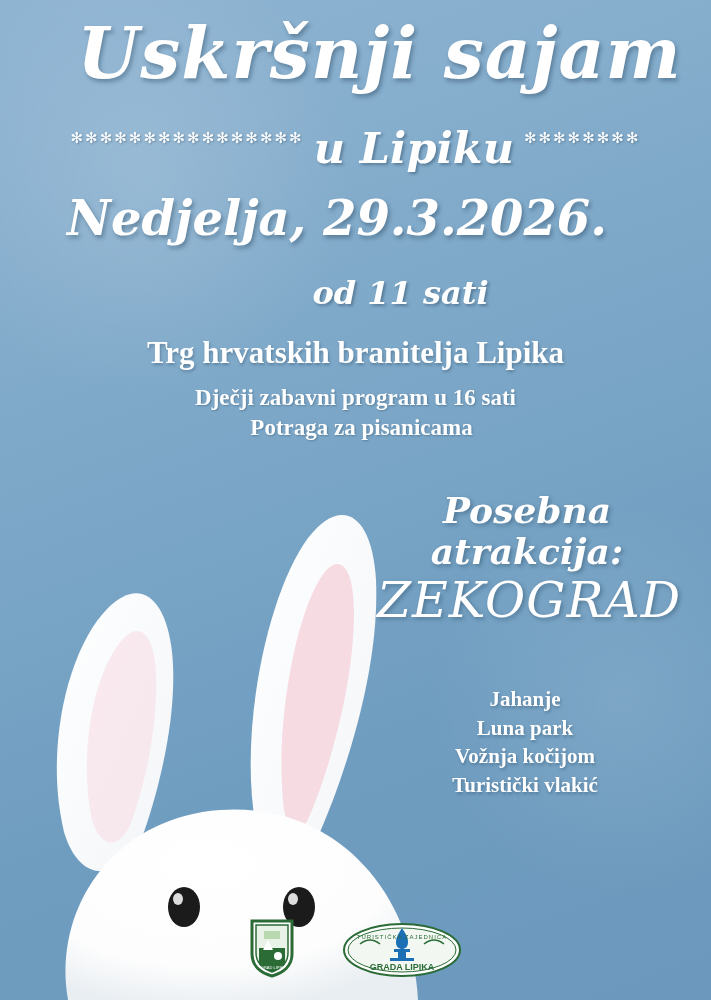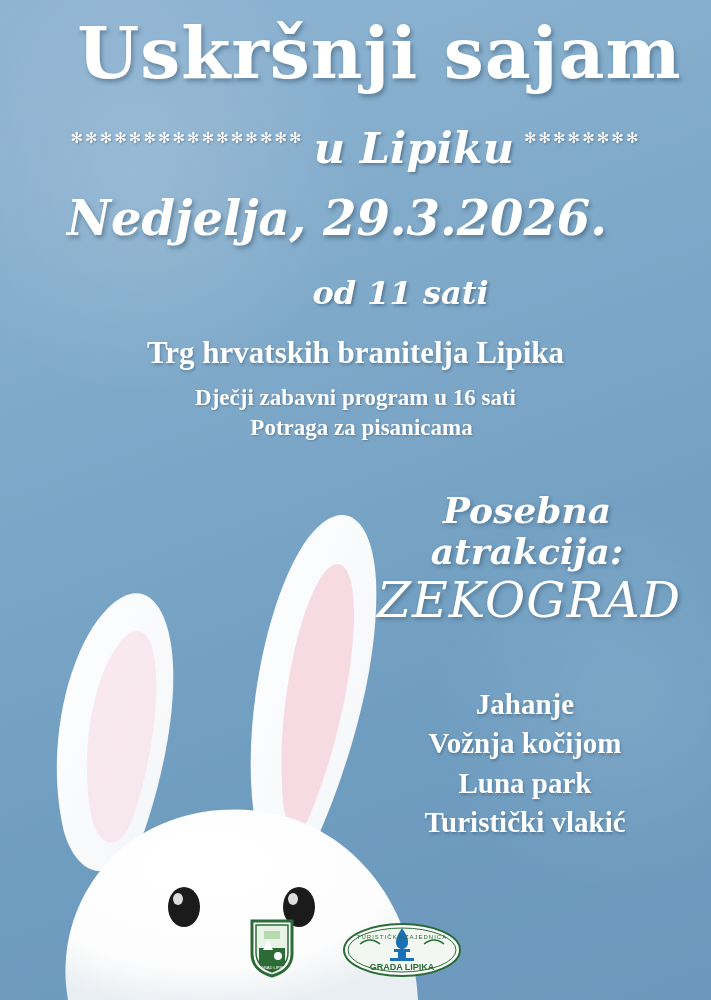--- a/index.html
+++ b/index.html
@@ -44,20 +44,21 @@
   .title-block {
     position: absolute;
     top: 16px;
     left: 0;
     width: 711px;
     text-align: center;
     z-index: 5;
   }
   .title-main {
     font-family: "DejaVu Serif", serif;
+    font-style: italic;
     font-weight: bold;
     font-size: 71px;
     color: #ffffff;
     letter-spacing: 1px;
     line-height: 1.05;
     text-shadow: 2px 3px 4px rgba(40,70,95,0.45);
     white-space: nowrap;
     padding-left: 48px;
   }
   .subtitle-row {
@@ -186,21 +187,21 @@
     position: absolute;
     top: 685px;
     right: 36px;
     width: 300px;
     text-align: center;
     z-index: 6;
   }
   .activity {
     font-family: "Liberation Serif", serif;
     font-weight: bold;
-    font-size: 29px;
+    font-size: 21px;
     color: #ffffff;
     line-height: 1.36;
     text-shadow: 1px 2px 3px rgba(40,70,95,0.40);
   }
 
   
   .bunny {
     position: absolute;
     left: 20px;
     bottom: 0;
@@ -278,22 +279,22 @@
   <div class="program-line-2">Potraga za pisanicama</div>
 
   <div class="attraction">
     <div class="attraction-line">Posebna</div>
     <div class="attraction-line">atrakcija:</div>
     <div class="attraction-name">ZEKOGRAD</div>
   </div>
 
   <div class="activities">
     <div class="activity">Jahanje</div>
+    <div class="activity">Luna park</div>
     <div class="activity">Vožnja kočijom</div>
-    <div class="activity">Luna park</div>
     <div class="activity">Turistički vlakić</div>
   </div>
 
   <div class="logos">
 
     <svg class="logo-city" width="46" height="60" viewBox="0 0 46 60">
       <path d="M3 3 H43 V36 C43 48 34 55 23 58 C12 55 3 48 3 36 Z" fill="#ffffff" stroke="#2a6b36" stroke-width="3"></path>
       <path d="M7 7 H39 V35 C39 45 31 51 23 54 C15 51 7 45 7 35 Z" fill="#e9f2e7" stroke="#2a6b36" stroke-width="1.5"></path>
       <path d="M10 30 H36 V44 C36 49 30 52 23 54 C16 52 10 49 10 44 Z" fill="#2a6b36"></path>
       <path d="M14 32 l5 -10 l5 10 Z" fill="#ffffff"></path>

